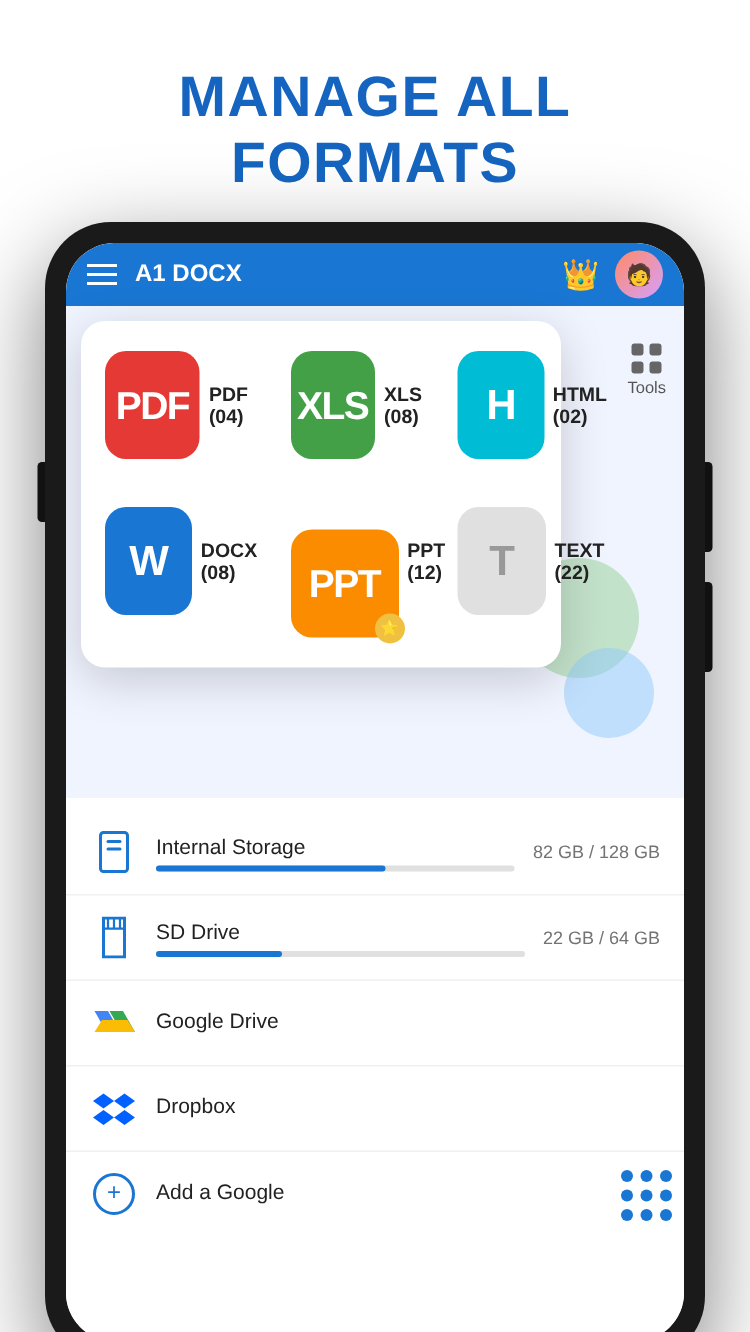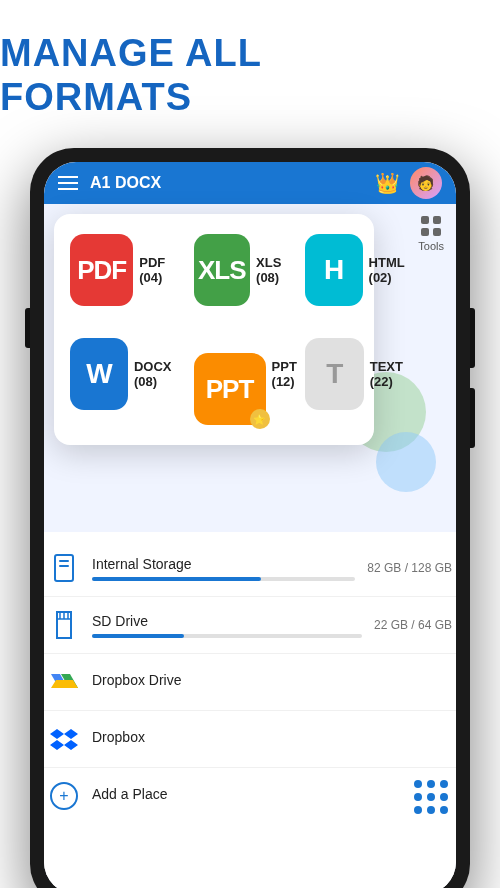--- a/index.html
+++ b/index.html
@@ -7,21 +7,22 @@
     body {
       width: 500px;
       height: 888px;
       background: #ffffff;
       font-family: 'Arial', sans-serif;
       overflow: hidden;
       position: relative;
     }
 
     .page-title {
-      padding-top: 32px;
+      text-align: center;
+      padding-top: 44px;
       padding-bottom: 24px;
     }
 
     .page-title h1 {
       font-size: 38px;
       font-weight: 900;
       color: #1565C0;
       line-height: 1.15;
       letter-spacing: 1px;
     }
@@ -180,21 +181,21 @@
 
     .format-label {
       font-size: 13px;
       font-weight: 700;
       color: #222;
     }
 
     
     .tools-btn {
       position: absolute;
-      top: 48px;
+      top: 61px;
       right: 6px;
       display: flex;
       flex-direction: column;
       align-items: center;
       padding: 6px;
     }
 
     .tools-grid {
       display: grid;
       grid-template-columns: repeat(2, 8px);
@@ -221,21 +222,21 @@
       left: 0;
       right: 0;
       bottom: 0;
       background: white;
       padding: 8px 0;
     }
 
     .storage-item {
       display: flex;
       align-items: center;
-      padding: 12px 4px;
+      padding: 12px 16px;
       gap: 12px;
       border-bottom: 1px solid #f0f0f0;
     }
 
     .storage-item:last-child {
       border-bottom: none;
     }
 
     .storage-icon {
       width: 32px;
@@ -466,21 +467,21 @@
 
         <div class="storage-item">
           <div class="storage-icon">
             <svg width="28" height="24" viewBox="0 0 28 24" fill="none">
               <path d="M9 18 L1 4 L10 4 L18 18 Z" fill="#4285F4"></path>
               <path d="M19 18 L11 4 L20 4 L28 18 Z" fill="#34A853"></path>
               <path d="M1 18 L28 18 L23 10 L6 10 Z" fill="#FBBC05"></path>
             </svg>
           </div>
           <div class="storage-info">
-            <div class="storage-name">Dropbox Drive</div>
+            <div class="storage-name">Google Drive</div>
           </div>
         </div>
 
         <div class="storage-item">
           <div class="storage-icon">
             <svg width="28" height="24" viewBox="0 0 28 24" fill="none">
               <polygon points="7,2 14,7 7,12 0,7" fill="#0061FF"></polygon>
               <polygon points="21,2 28,7 21,12 14,7" fill="#0061FF"></polygon>
               <polygon points="7,13 14,18 21,13 28,18 21,23 14,18 7,23 0,18" fill="#0061FF"></polygon>
             </svg>
@@ -488,21 +489,21 @@
           <div class="storage-info">
             <div class="storage-name">Dropbox</div>
           </div>
         </div>
 
         <div class="storage-item">
           <div class="storage-icon">
             <div class="add-place-icon">+</div>
           </div>
           <div class="storage-info">
-            <div class="storage-name">Add a Place</div>
+            <div class="storage-name">Add a Google</div>
           </div>
         </div>
 
       </div>
 
       <div class="dots-decoration">
         <div class="dec-dot"></div>
           <div class="dec-dot"></div>
           <div class="dec-dot"></div>
         <div class="dec-dot"></div>

